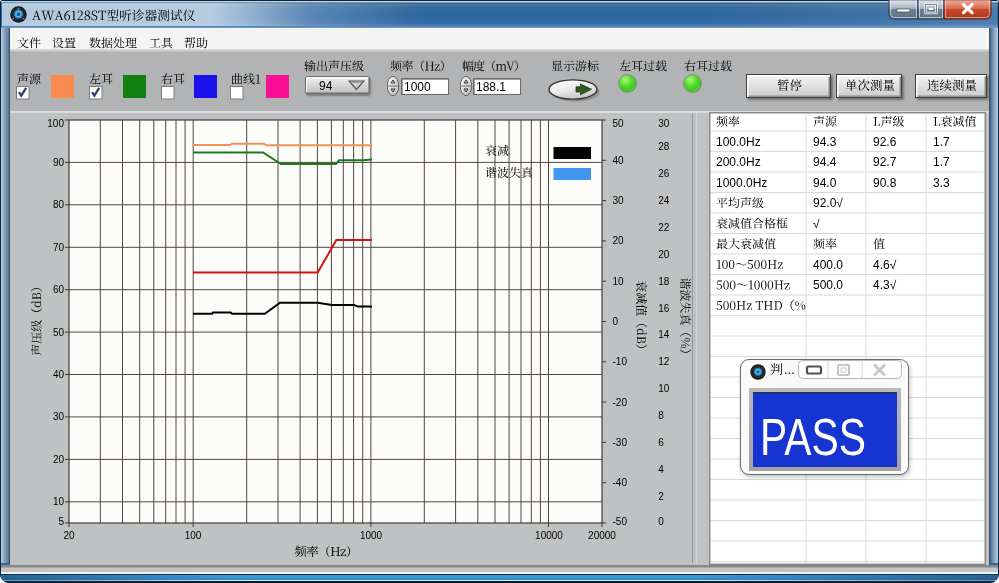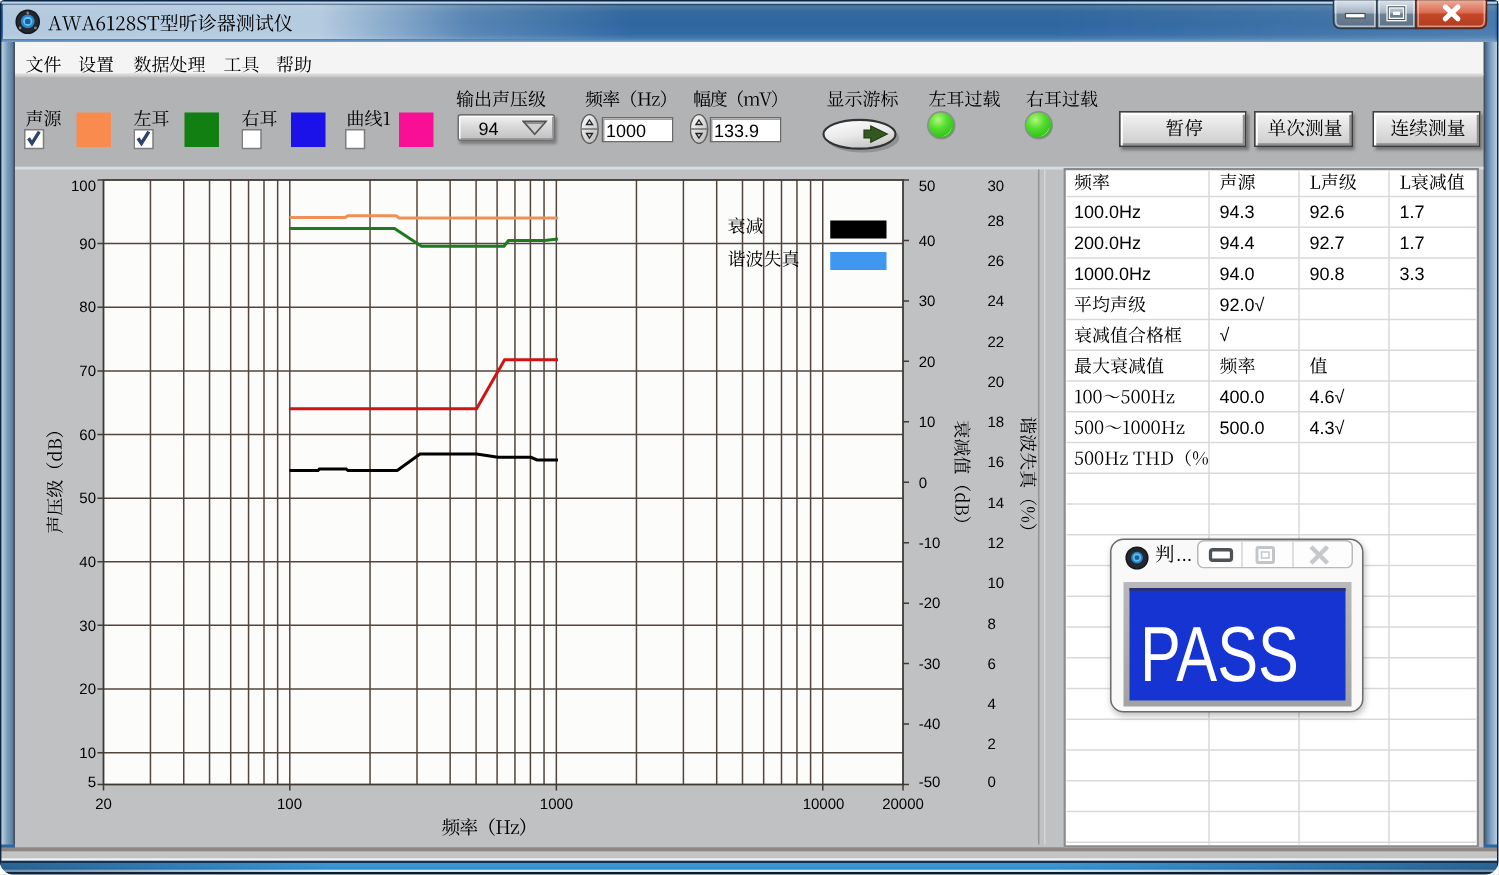--- a/index.html
+++ b/index.html
@@ -152,21 +152,21 @@
     <svg style="position:absolute;left:461px;top:59px" width="65" height="16" viewBox="0 0 65 16">
       <path d="M6 2.2 6.1 2.5H12.2C12.4 2.5 12.5 2.5 12.6 2.4C12.2 2 11.5 1.5 11.5 1.5L11 2.2ZM6.2 7.3V12.3H6.3C6.7 12.3 7 12.2 7 12.1V11.6H11.3V12.3H11.5C11.8 12.3 12.1 12.1 12.1 12V7.7C12.4 7.7 12.5 7.6 12.6 7.5L11.7 6.9L11.3 7.3H7.1L6.2 6.9ZM7 11.2V9.6H8.8V11.2ZM11.3 11.2H9.5V9.6H11.3ZM7 9.3V7.7H8.8V9.3ZM11.3 9.3H9.5V7.7H11.3ZM6.8 3.6V6.7H6.9C7.3 6.7 7.6 6.6 7.6 6.5V6.1H10.7V6.6H10.8C11.2 6.6 11.5 6.4 11.5 6.4V4C11.7 4 11.8 3.9 11.9 3.8L11.1 3.2L10.7 3.6H7.7L6.8 3.3ZM7.6 5.7V4H10.7V5.7ZM1.9 3.4V9.9H2C2.3 9.9 2.6 9.8 2.6 9.7V3.8H3.3V12.3H3.4C3.8 12.3 4 12.1 4 12.1V3.8H4.9V8.6C4.9 8.8 4.9 8.8 4.7 8.8C4.6 8.8 4.1 8.8 4.1 8.8V9C4.4 9 4.5 9.1 4.6 9.2C4.7 9.3 4.7 9.5 4.7 9.7C5.5 9.6 5.6 9.3 5.6 8.7V3.9C5.8 3.9 6 3.8 6.1 3.7L5.1 3L4.8 3.4H4.1V1.8C4.4 1.8 4.5 1.7 4.5 1.5L3.3 1.4V3.4H2.6L1.9 3Z M17.5 1.2 17.4 1.3C17.8 1.6 18.3 2.3 18.5 2.7C19.3 3.2 19.9 1.6 17.5 1.2ZM22.5 2.2 21.9 2.9H14.7L13.8 2.5V5.9C13.8 8.1 13.7 10.4 12.5 12.3L12.7 12.4C14.4 10.6 14.6 7.9 14.6 5.9V3.3H23.2C23.4 3.3 23.5 3.2 23.6 3.1C23.2 2.7 22.5 2.2 22.5 2.2ZM20.6 8.1H15.4L15.6 8.5H16.5C16.9 9.3 17.5 10 18.2 10.6C17 11.3 15.5 11.8 13.8 12.1L13.9 12.3C15.8 12.1 17.4 11.6 18.7 10.9C19.9 11.6 21.3 12.1 23 12.3C23.1 11.9 23.4 11.7 23.7 11.6V11.5C22.1 11.3 20.6 11.1 19.4 10.5C20.2 10 20.9 9.4 21.5 8.6C21.8 8.6 21.9 8.6 22 8.4L21.2 7.6ZM20.5 8.5C20.1 9.2 19.5 9.7 18.7 10.2C17.9 9.8 17.3 9.2 16.8 8.5ZM17.9 3.7 16.7 3.6V4.9H14.8L14.9 5.3H16.7V7.8H16.8C17.1 7.8 17.4 7.6 17.4 7.5V7.1H20V7.6H20.2C20.5 7.6 20.8 7.5 20.8 7.4V5.3H23C23.1 5.3 23.2 5.2 23.3 5.1C22.9 4.7 22.3 4.2 22.3 4.2L21.8 4.9H20.8V4C21.1 4 21.2 3.9 21.2 3.7L20 3.6V4.9H17.4V4C17.7 4 17.8 3.9 17.9 3.7ZM20 5.3V6.7H17.4V5.3Z M34.4 1.5 34.2 1.2C32.6 2.3 31 3.9 31 6.8C31 9.7 32.6 11.4 34.2 12.5L34.4 12.2C33.1 11.1 31.8 9.4 31.8 6.8C31.8 4.3 33.1 2.6 34.4 1.5Z M43.6 11.4H45.6V11.1L44.7 11L44.7 8.7V7.3C44.7 5.7 44.1 5 43 5C42.1 5 41.4 5.4 40.6 6.3C40.4 5.4 39.9 5 39.1 5C38.3 5 37.5 5.5 36.8 6.3L36.7 5.2L36.6 5.1L34.7 5.5V5.8L35.8 5.9C35.8 6.5 35.8 7.1 35.8 7.9V8.7L35.8 11L34.8 11.1V11.4H37.7V11.1L36.8 11L36.8 8.7V6.7C37.5 6 38.2 5.7 38.7 5.7C39.4 5.7 39.8 6.1 39.8 7.3V8.7L39.7 11L38.7 11.1V11.4H41.7V11.1L40.7 11L40.7 8.7V7.3C40.7 7.1 40.7 6.9 40.7 6.7C41.4 5.9 42.1 5.7 42.6 5.7C43.3 5.7 43.7 6.1 43.7 7.3V8.7C43.7 9.3 43.7 10.3 43.7 11L42.7 11.1V11.4Z M50.6 3 51.9 3.1 49.7 10.2 47.3 3.1 48.7 3V2.7H45.1V3L46.2 3.1L49.1 11.5H49.7L52.5 3.1L53.6 3V2.7H50.6Z M53.7 1.2 53.5 1.5C54.9 2.6 56.2 4.3 56.2 6.8C56.2 9.4 54.9 11.1 53.5 12.2L53.7 12.5C55.3 11.4 56.9 9.7 56.9 6.8C56.9 3.9 55.3 2.3 53.7 1.2Z" fill="#000"></path>
     </svg>
     <svg style="position:absolute;left:460px;top:76px" width="13" height="20" viewBox="0 0 13 20">
 <ellipse cx="6" cy="10" rx="5.8" ry="9.6" fill="url(#spg)" stroke="#606060" stroke-width="1"></ellipse>
 <line x1="0.5" y1="10" x2="11.5" y2="10" stroke="#707070" stroke-width="1"></line>
 <path d="M6,4 L8,7 L4,7 Z" fill="none" stroke="#222" stroke-width="0.9"></path>
 <path d="M6,16 L8,13 L4,13 Z" fill="none" stroke="#222" stroke-width="0.9"></path>
 </svg>
     <div style="position:absolute;left:473px;top:77.5px;width:48px;height:17px;background:#fff;border:1px solid #6a6a6a;box-shadow:inset 1px 1px 0 #a0a0a0;"></div>
-    <div style="position:absolute;left:476px;top:79.5px;font:12px 'Liberation Sans',sans-serif;color:#000;">133.9</div>
+    <div style="position:absolute;left:476px;top:79.5px;font:12px 'Liberation Sans',sans-serif;color:#000;">188.1</div>
     <svg style="position:absolute;left:550px;top:59px" width="50" height="16" viewBox="0 0 50 16">
       <path d="M11.9 7.5 10.7 7C10.3 8.3 9.6 9.7 9.1 10.5L9.3 10.6C10 9.9 10.8 8.8 11.4 7.7C11.7 7.7 11.8 7.6 11.9 7.5ZM2.6 7.2 2.4 7.2C3 8.1 3.7 9.3 3.9 10.3C4.7 11 5.3 9.1 2.6 7.2ZM11.4 10.6 10.8 11.4H8.6V6.8C8.9 6.7 9 6.6 9 6.5L7.9 6.3V11.4H6.1V6.8C6.4 6.7 6.5 6.6 6.5 6.5L5.3 6.3V11.4H1.6L1.7 11.8H12.2C12.4 11.8 12.5 11.7 12.5 11.6C12.1 11.2 11.4 10.6 11.4 10.6ZM9.9 2.4V3.9H4.1V2.4ZM4.1 6.4V6H9.9V6.5H10C10.2 6.5 10.6 6.4 10.6 6.3V2.6C10.9 2.5 11.1 2.4 11.2 2.3L10.2 1.6L9.7 2.1H4.1L3.3 1.7V6.7H3.4C3.8 6.7 4.1 6.5 4.1 6.4ZM4.1 5.6V4.2H9.9V5.6Z M14.9 2.5 15 2.8H22.9C23.1 2.8 23.2 2.8 23.2 2.6C22.8 2.3 22.1 1.7 22.1 1.7L21.5 2.5ZM21.1 7 21 7.1C22 8.1 23.3 9.7 23.6 10.9C24.6 11.6 25.1 9.3 21.1 7ZM16 6.9C15.6 8.1 14.6 9.9 13.4 11L13.6 11.1C15 10.2 16.1 8.7 16.7 7.6C17 7.6 17.1 7.6 17.2 7.4ZM13.5 5.3 13.6 5.7H18.6V11.1C18.6 11.3 18.5 11.3 18.3 11.3C18 11.3 16.6 11.2 16.6 11.2V11.4C17.2 11.5 17.6 11.6 17.8 11.7C18 11.9 18.1 12.1 18.1 12.3C19.2 12.2 19.4 11.7 19.4 11.1V5.7H24.2C24.3 5.7 24.5 5.6 24.5 5.5C24.1 5.1 23.4 4.6 23.4 4.6L22.7 5.3Z M29.2 1.4 29.1 1.4C29.4 1.9 29.9 2.7 30 3.2C30.7 3.8 31.4 2.3 29.2 1.4ZM25.6 4.2 25.5 4.4C26 4.7 26.5 5.2 26.6 5.7C27.4 6.2 28 4.6 25.6 4.2ZM26.2 1.4 26.1 1.5C26.6 1.9 27.2 2.5 27.4 3C28.2 3.5 28.7 1.9 26.2 1.4ZM26.1 8.9C26 8.9 25.6 8.9 25.6 8.9V9.2C25.8 9.2 26 9.2 26.2 9.3C26.4 9.5 26.5 10.5 26.3 11.7C26.3 12.1 26.5 12.3 26.7 12.3C27 12.3 27.3 12 27.3 11.5C27.3 10.5 27 9.9 27 9.4C27 9.1 27.1 8.7 27.1 8.4C27.3 7.9 28 5.5 28.4 4.2L28.2 4.1C26.6 8.3 26.6 8.3 26.4 8.6C26.3 8.9 26.2 8.9 26.1 8.9ZM31.5 2.7 31 3.4H28.1L28.2 3.8H29.2V5.1C29.2 7.1 29.1 9.9 27.6 12.2L27.7 12.4C29.5 10.5 29.8 8 29.9 6.1H31C30.9 9.3 30.8 10.9 30.5 11.2C30.4 11.3 30.3 11.4 30.1 11.4C29.9 11.4 29.3 11.3 29 11.3V11.5C29.3 11.6 29.7 11.7 29.8 11.8C29.9 11.9 30 12.1 30 12.3C30.4 12.3 30.8 12.2 31.1 11.9C31.5 11.4 31.6 9.8 31.7 6.2C31.9 6.2 32.1 6.1 32.2 6L31.3 5.3L30.8 5.7H29.9L29.9 5.1V3.8H32.1C32.3 3.8 32.4 3.7 32.4 3.6C32.1 3.2 31.5 2.7 31.5 2.7ZM35.7 2.8 35.1 3.4H33.3C33.5 2.9 33.8 2.4 33.9 1.9C34.2 1.9 34.3 1.9 34.3 1.8L33.1 1.4C32.9 2.5 32.5 4.1 31.8 5.3L32 5.4C32.4 5 32.8 4.4 33.1 3.8H36.4C36.5 3.8 36.6 3.7 36.7 3.6C36.3 3.3 35.7 2.8 35.7 2.8ZM35.8 7.4 35.3 8H34.5V6.9C34.8 6.9 34.9 6.8 35 6.6L34.5 6.6C35 6.3 35.6 5.9 35.9 5.6C36.2 5.6 36.3 5.6 36.4 5.5L35.6 4.7L35.1 5.2H32.5L32.6 5.5H35C34.8 5.8 34.5 6.2 34.2 6.5L33.8 6.5V8H32L32.1 8.4H33.8V11.2C33.8 11.4 33.7 11.4 33.6 11.4C33.4 11.4 32.3 11.4 32.3 11.4V11.6C32.8 11.6 33.1 11.7 33.2 11.8C33.4 12 33.4 12.2 33.4 12.4C34.4 12.3 34.5 11.9 34.5 11.3V8.4H36.4C36.5 8.4 36.6 8.3 36.7 8.2C36.3 7.8 35.8 7.4 35.8 7.4Z M43.6 7.2 42.5 6.8C42.2 8.1 41.6 9.9 40.7 11.1L40.9 11.3C42 10.2 42.8 8.6 43.2 7.4C43.5 7.4 43.6 7.3 43.6 7.2ZM46.1 6.9 45.9 7C46.7 8.1 47.6 9.7 47.8 11C48.7 11.8 49.3 9.5 46.1 6.9ZM46.9 1.8 46.3 2.5H42L42.1 2.8H47.5C47.7 2.8 47.8 2.8 47.8 2.7C47.5 2.3 46.9 1.8 46.9 1.8ZM47.5 4.6 46.9 5.3H41.3L41.4 5.7H44.4V11.1C44.4 11.3 44.3 11.4 44.1 11.4C43.9 11.4 42.7 11.3 42.7 11.3V11.4C43.2 11.5 43.5 11.6 43.7 11.7C43.8 11.9 43.9 12.1 43.9 12.3C45 12.2 45.1 11.7 45.1 11.1V5.7H48.2C48.4 5.7 48.5 5.6 48.5 5.5C48.1 5.1 47.5 4.6 47.5 4.6ZM40.9 3.4 40.4 4.1H40V1.8C40.3 1.8 40.4 1.7 40.4 1.5L39.2 1.3V4.1H37.5L37.6 4.5H39C38.7 6.3 38.2 8.2 37.3 9.6L37.5 9.8C38.2 8.9 38.8 7.9 39.2 6.7V12.3H39.4C39.7 12.3 40 12.1 40 12V5.9C40.4 6.4 40.7 7.1 40.8 7.7C41.6 8.3 42.3 6.7 40 5.6V4.5H41.6C41.8 4.5 41.9 4.4 41.9 4.3C41.5 3.9 40.9 3.4 40.9 3.4Z" fill="#000"></path>
     </svg>
     <svg style="position:absolute;left:547px;top:78px" width="56" height="26" viewBox="0 0 56 26">
 <ellipse cx="27" cy="12.2" rx="24.3" ry="9.7" fill="rgba(70,70,70,0.3)" transform="translate(1.2,1.8)"></ellipse>
 <ellipse cx="26" cy="11.5" rx="24" ry="9.6" fill="url(#ellg)" stroke="#333" stroke-width="1.4"></ellipse>
 <path d="M33.5,6 L33.5,8.8 L29,8.8 L29,14 L33.5,14 L33.5,16.8 L44.5,11.3 Z" fill="#33591f" stroke="#223d14" stroke-width="0.8"></path>
 </svg>
     <svg style="position:absolute;left:618px;top:58.5px" width="50" height="16" viewBox="0 0 50 16">
       <path d="M5.7 1.3C5.6 2.2 5.4 3 5.2 3.9H1.6L1.7 4.3H5.2C4.6 7 3.4 9.8 1.4 11.7L1.6 11.8C3.2 10.6 4.3 9 5 7.2L5.1 7.4H7.4V11.5H3.5L3.6 11.9H12.2C12.4 11.9 12.5 11.8 12.5 11.7C12.1 11.3 11.4 10.8 11.4 10.8L10.8 11.5H8.2V7.4H11.2C11.3 7.4 11.5 7.3 11.5 7.2C11.1 6.8 10.4 6.3 10.4 6.3L9.8 7H5.1C5.5 6.1 5.8 5.2 6 4.3H12.1C12.3 4.3 12.4 4.2 12.4 4.1C12 3.7 11.3 3.1 11.3 3.1L10.7 3.9H6.1C6.3 3.2 6.4 2.5 6.5 1.8C6.9 1.8 7 1.7 7 1.5Z M16.9 2.3H13.7L13.8 2.7H16.1V9.8L13.6 9.9L13.7 10.3L21 9.8V12.3H21.2C21.6 12.3 21.8 12.1 21.8 12V9.7L24.1 9.5C24.3 9.5 24.4 9.4 24.4 9.3C24.1 9 23.5 8.5 23.5 8.5L22.9 9.3L21.8 9.3V2.7H24C24.2 2.7 24.3 2.6 24.4 2.5C23.9 2.1 23.2 1.6 23.2 1.6L22.6 2.3ZM21 9.4 16.9 9.7V7.5H21ZM21 2.7V4.7H16.9V2.7ZM21 7.1H16.9V5.1H21Z M29.9 5.4 29.8 5.5C30.5 6.2 30.9 7.3 31.1 8C31.8 8.7 32.5 6.7 29.9 5.4ZM26.2 1.5 26.1 1.6C26.7 2.3 27.4 3.3 27.6 4.1C28.4 4.7 29 3 26.2 1.5ZM35.6 3.2 35 4H34.2V1.9C34.5 1.8 34.6 1.7 34.7 1.6L33.5 1.4V4H28.9L29 4.3H33.5V9.5C33.5 9.7 33.4 9.7 33.1 9.7C32.8 9.7 31.3 9.6 31.3 9.6V9.8C32 9.9 32.3 10 32.5 10.1C32.7 10.3 32.8 10.5 32.9 10.7C34.1 10.6 34.2 10.2 34.2 9.5V4.3H36.2C36.4 4.3 36.5 4.3 36.5 4.2C36.2 3.8 35.6 3.2 35.6 3.2ZM27.3 9.8C26.8 10.2 25.9 10.9 25.3 11.3L26 12.2C26.2 12.2 26.2 12.1 26.1 12C26.6 11.4 27.3 10.5 27.6 10.1C27.7 10 27.8 9.9 28 10.1C29.1 11.6 30.3 12 32.5 12C33.8 12 34.8 12 35.9 12C36 11.6 36.2 11.4 36.5 11.3V11.2C35.2 11.2 34.1 11.2 32.7 11.2C30.5 11.2 29.2 11 28.2 9.8C28.1 9.7 28.1 9.7 28.1 9.7V5.8C28.4 5.8 28.6 5.7 28.6 5.6L27.6 4.7L27.1 5.4H25.4L25.5 5.7H27.3Z M45.8 1.6 45.7 1.7C46.2 2.1 46.9 2.8 47.2 3.3C48 3.8 48.4 2.2 45.8 1.6ZM41 5.3 39.9 4.9C39.8 5.2 39.6 5.7 39.4 6.3H37.7L37.8 6.6H39.2C38.9 7.1 38.7 7.6 38.5 8C38.3 8.1 38.1 8.2 38 8.2L38.7 8.8L39.1 8.5H40.6V9.8C39.3 9.9 38.2 10 37.6 10.1L38.1 11.1C38.2 11.1 38.3 11 38.4 10.9L40.6 10.4V12.3H40.7C41.1 12.3 41.3 12.2 41.3 12.1V10.2L43.8 9.6L43.7 9.4L41.3 9.7V8.5H43.4C43.6 8.5 43.7 8.5 43.7 8.3C43.4 8 42.8 7.6 42.8 7.6L42.3 8.2H41.3V7.3C41.6 7.2 41.7 7.1 41.7 7L40.6 6.8V8.2H39.2C39.4 7.7 39.7 7.2 40 6.6H43.4C43.6 6.6 43.7 6.6 43.7 6.4C43.3 6.1 42.7 5.6 42.7 5.6L42.2 6.3H40.1L40.5 5.5C40.8 5.5 40.9 5.4 41 5.3ZM47.5 3.8 46.9 4.5H45C45 3.7 45 2.8 45 1.9C45.3 1.9 45.4 1.8 45.4 1.6L44.2 1.4C44.2 2.5 44.2 3.5 44.3 4.5H41V3.2H43.2C43.3 3.2 43.5 3.2 43.5 3C43.1 2.7 42.6 2.2 42.6 2.2L42.1 2.9H41V1.8C41.3 1.8 41.4 1.7 41.4 1.5L40.2 1.4V2.9H38L38.1 3.2H40.2V4.5H37.4L37.5 4.8H44.3C44.5 6.7 44.7 8.4 45.3 9.6C44.5 10.6 43.6 11.5 42.4 12.1L42.5 12.3C43.7 11.8 44.8 11 45.6 10.2C46 10.9 46.5 11.4 47.1 11.9C47.7 12.2 48.3 12.5 48.6 12.2C48.7 12 48.6 11.9 48.3 11.5L48.4 9.7L48.3 9.7C48.2 10.2 48 10.7 47.8 11C47.7 11.3 47.7 11.3 47.5 11.1C46.9 10.8 46.4 10.3 46.1 9.6C46.9 8.6 47.5 7.4 47.9 6.2C48.2 6.3 48.3 6.2 48.4 6.1L47.2 5.6C46.9 6.8 46.5 7.9 45.8 9C45.3 7.8 45.1 6.4 45 4.8H48.2C48.4 4.8 48.5 4.8 48.5 4.7C48.1 4.3 47.5 3.8 47.5 3.8Z" fill="#000"></path>

